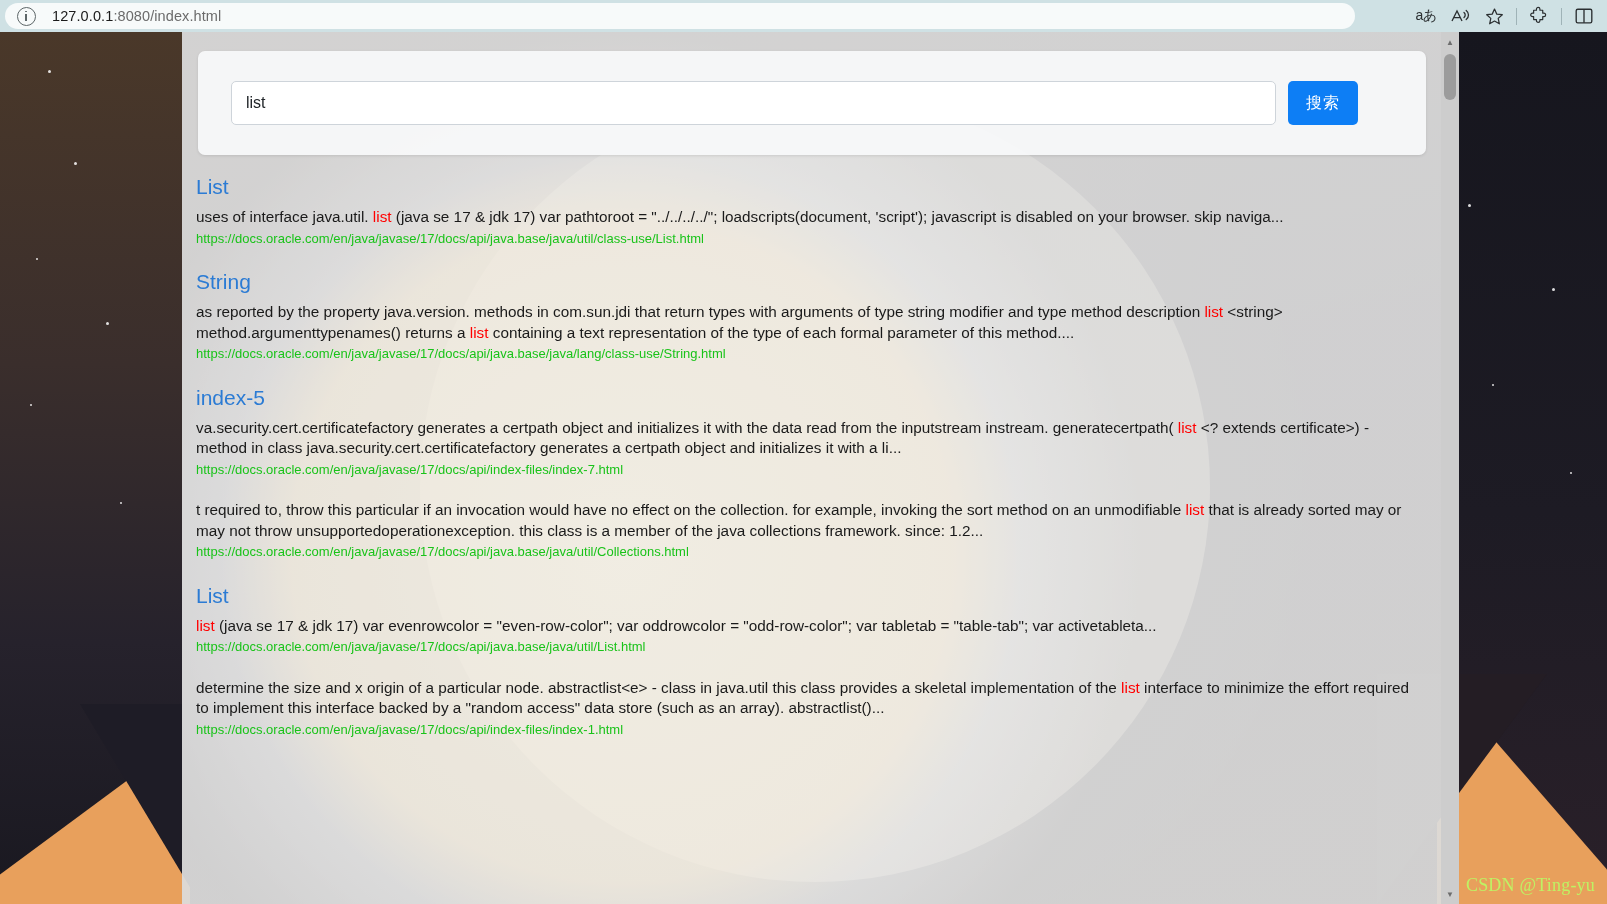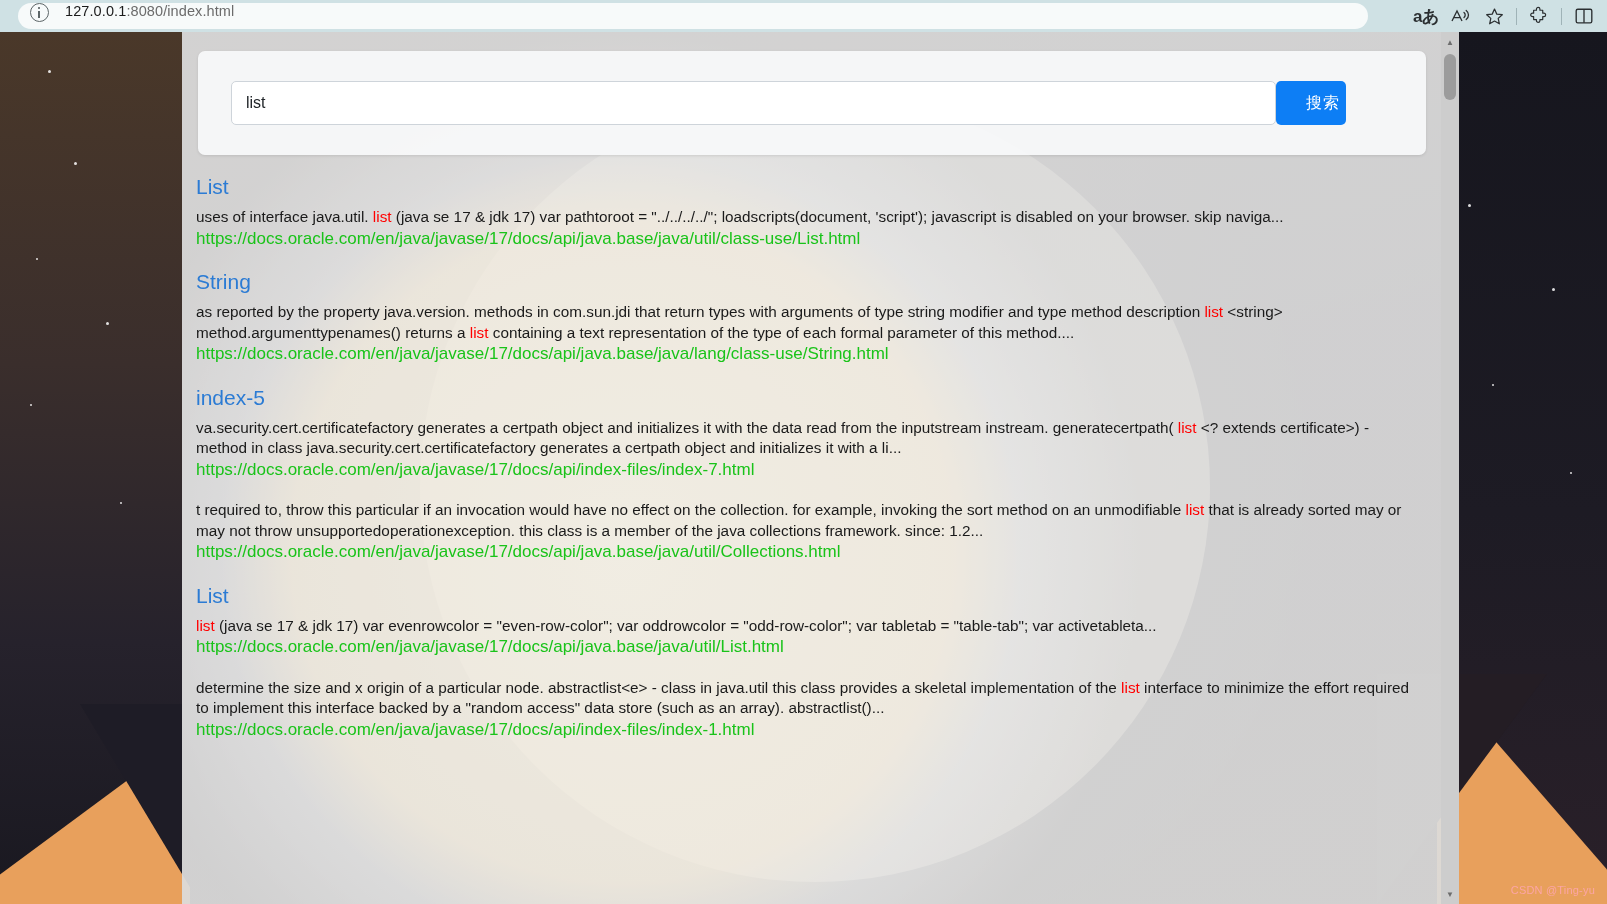--- a/index.html
+++ b/index.html
@@ -25,28 +25,28 @@
     top: 0; left: 0;
     width: 1607px;
     height: 32px;
     background: #cfe1e4;
     display: flex;
     align-items: center;
     z-index: 40;
   }
   .url-pill {
     position: absolute;
-    left: 18px;
+    left: 5px;
     top: 3px;
     width: 1350px;
     height: 26px;
     background: #f7fafa;
     border-radius: 14px;
     display: flex;
-    align-items: flex-start;
+    align-items: center;
   }
   .info-icon {
     width: 17px; height: 17px;
     border: 1.4px solid #5d6668;
     border-radius: 50%;
     margin-left: 12px;
     position: relative;
     flex: 0 0 auto;
   }
   .info-icon::before {
@@ -81,21 +81,21 @@
     align-items: center;
   }
   .cicon {
     width: 34px;
     height: 32px;
     display: flex;
     align-items: center;
     justify-content: center;
     color: #2b2f31;
   }
-  .cicon.txt { font-size: 17px; letter-spacing: -0.5px; font-weight: bold; }
+  .cicon.txt { font-size: 14px; letter-spacing: -0.5px; }
   .chrome-sep {
     width: 1px; height: 17px;
     background: #9fb3b7;
     margin: 0 5px;
   }
 
   
   .wallpaper {
     position: absolute;
     top: 32px; left: 0;
@@ -216,32 +216,31 @@
     border: 1px solid #ced4da;
     border-radius: 5px;
     background: #fff;
     font-size: 16px;
     font-family: "Liberation Sans", sans-serif;
     color: #212529;
     padding: 0 14px;
     outline: none;
   }
   .search-btn {
-    margin-left: 0;
+    margin-left: 12px;
     width: 70px;
     height: 44px;
     background: #0d7ef5;
     color: #fff;
     border: none;
     border-radius: 5px;
     font-size: 16px;
     font-family: "Liberation Sans", sans-serif;
     cursor: pointer;
     letter-spacing: 1px;
-    text-align: right;
   }
 
   
   .results {
     position: absolute;
     left: 14px;
     top: 142px;
     width: 1240px;
   }
   .result {
@@ -257,21 +256,21 @@
   }
   .result-snippet {
     font-size: 15.3px;
     line-height: 20.5px;
     color: #1a1a1a;
     margin: 0 7px 1px 0;
     max-width: 1215px;
   }
   .result-snippet .hl { color: #ff0000; }
   .result-url {
-    font-size: 17px;
+    font-size: 13px;
     line-height: 20.5px;
     color: #19c319;
     margin: 0;
     cursor: pointer;
     word-break: break-all;
   }
 
   
   .scroll-track {
     position: absolute;
@@ -297,24 +296,25 @@
     width: 12px;
     height: 46px;
     background: #9c9c9c;
     border-radius: 6px;
   }
 
   .watermark {
     position: absolute;
     right: 12px;
     bottom: 8px;
-    font-size: 11px;
-    color: #fca5a5;
+    font-size: 18px;
+    color: #bef264;
     z-index: 50;
     letter-spacing: .2px;
+    font-family: Liberation Serif, serif;
   }
 </style>
 </head>
 <body>
 
 <div id="root">
 
   <div class="wallpaper">
     <div class="wp-sky"></div>
     <div class="wp-glow"></div>

